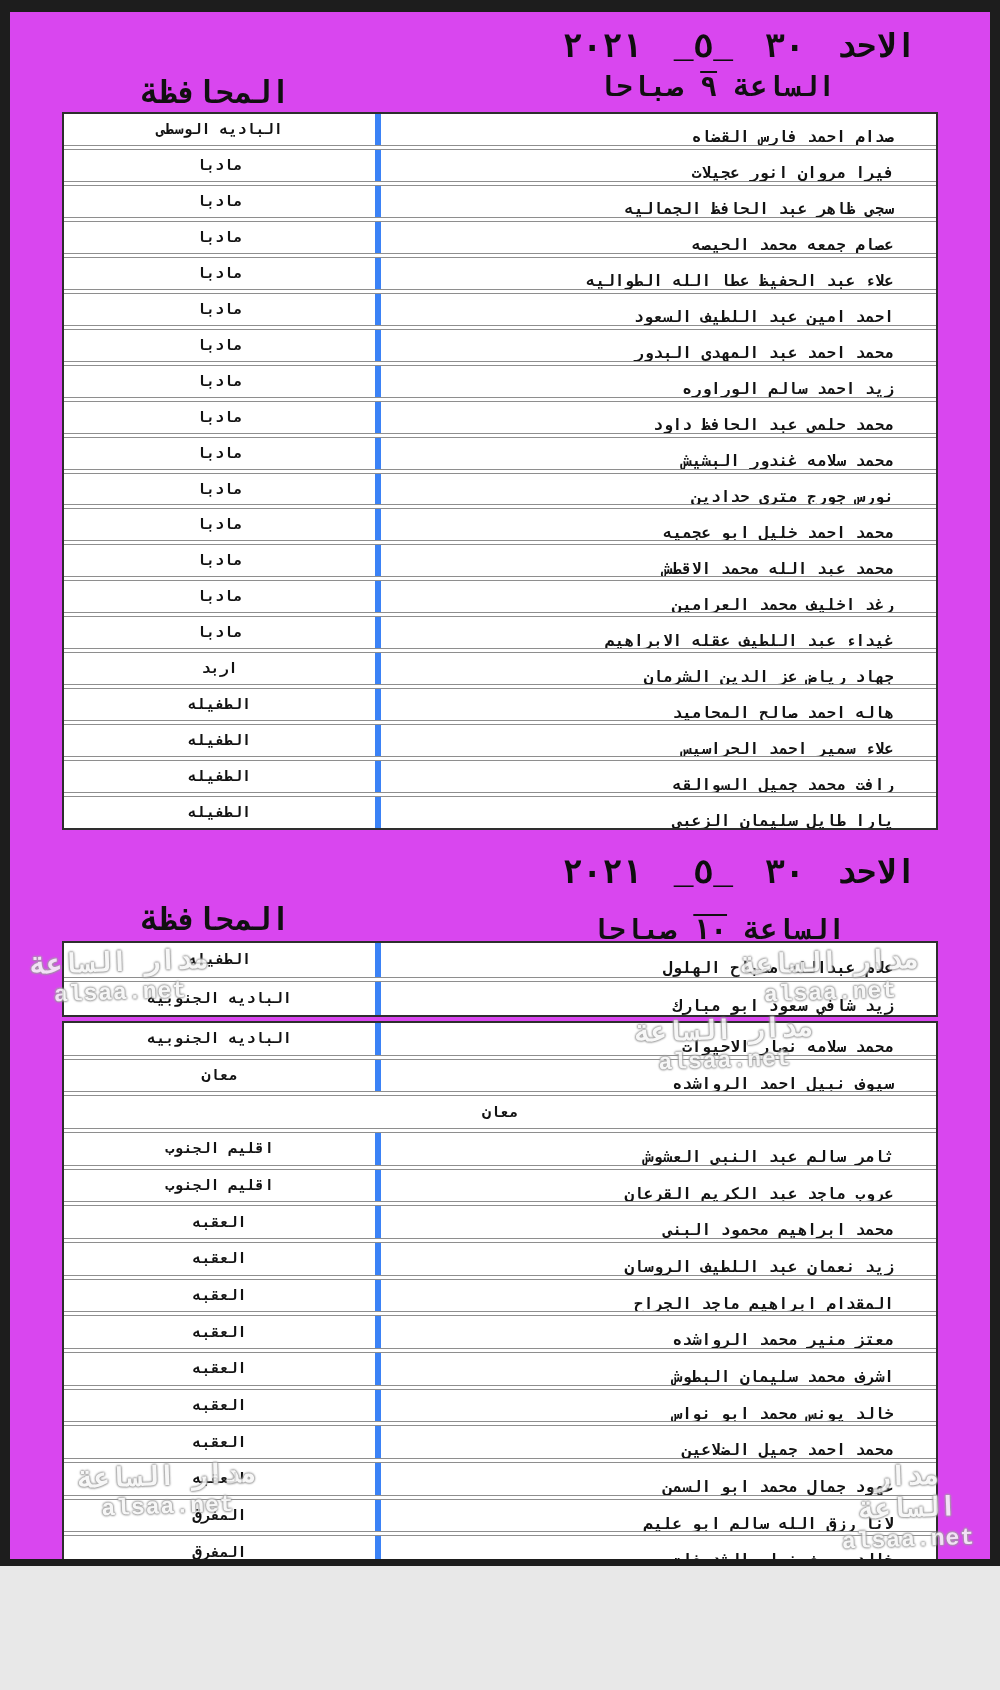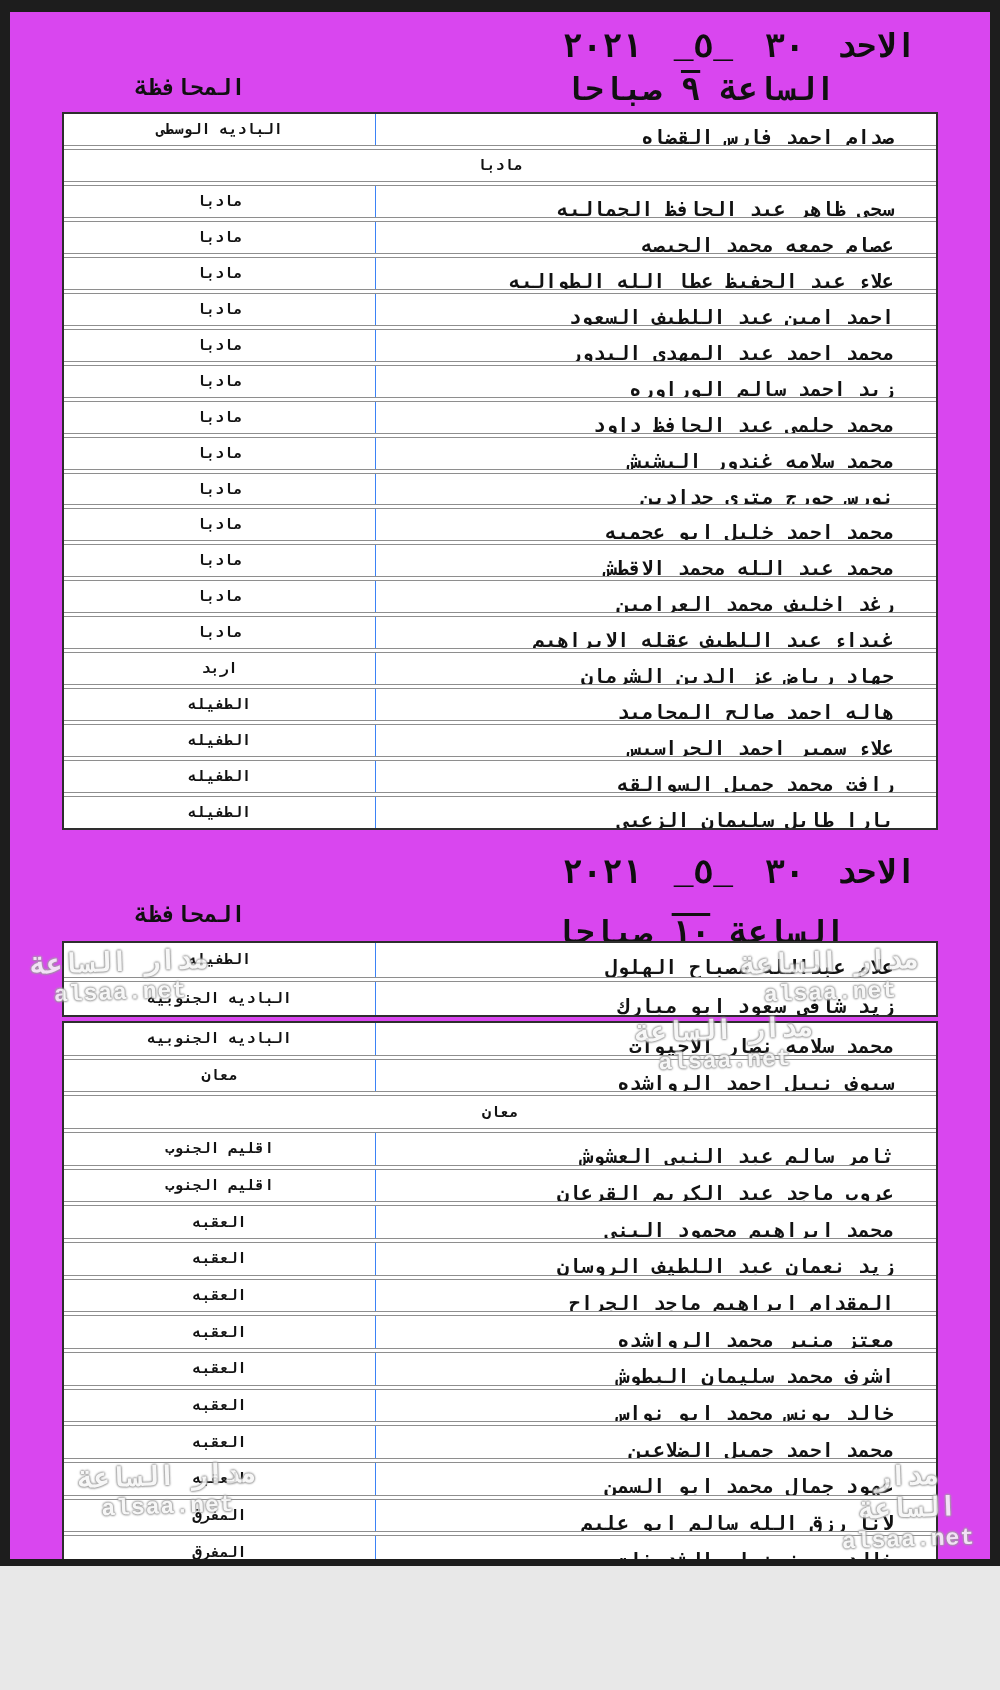--- a/index.html
+++ b/index.html
@@ -27,33 +27,32 @@
     letter-spacing:1px;
     word-spacing:12px;
     white-space:nowrap;
     color:#0e0e0e;
   }
   .t1-title{top:26px;right:84px;}
   .t2-title{top:852px;right:84px;}
   .doc-subtitle{
     position:absolute;
     font-weight:bold;
-    font-size:32px;
-    text-align:center;
+    font-size:28px;
     white-space:nowrap;
     color:#101010;
   }
   .t1-subtitle{top:70px;left:575px;width:260px;}
   .t2-subtitle{top:913px;left:565px;width:280px;}
   .hour{text-decoration:overline;}
   .col-header{
     position:absolute;
     font-weight:bold;
-    font-size:23px;
-    text-align:center;
+    font-size:31px;
+    text-align:right;
     color:#101010;
   }
   .t1-colhdr{top:74px;left:90px;width:200px;}
   .t2-colhdr{top:901px;left:90px;width:200px;}
   .t-table{
     position:absolute;
     left:62px;width:876px;
     display:flex;flex-direction:column;
     border:2px solid #2e2e2e;
     background:#ffffff;
@@ -68,25 +67,25 @@
     margin-top:3px;
     border-top:1px solid #8e8e8e;
     border-bottom:1px solid #8e8e8e;
     min-height:0;
   }
   .t-row:first-child{margin-top:0;border-top:none;}
   .t-row:last-child{border-bottom:none;}
   .cell{display:flex;align-items:center;box-sizing:border-box;overflow:hidden;}
   .cell-name{
     width:561px;
-    border-left:1px solid #3b82f6;
+    border-left:6px solid #3b82f6;
     justify-content:flex-start;
     padding:16px 42px 0 8px;
     font-weight:bold;
-    font-size:20px;
+    font-size:16px;
     white-space:nowrap;
   }
   .cell-gov{
     flex:1;
     justify-content:center;
     font-weight:bold;
     font-size:15px;
     white-space:nowrap;
   }
   .wm{
@@ -120,20 +119,21 @@
     <span>صباحا</span>
   </div>
   <div class="col-header t1-colhdr">المحافظة</div>
 
   <div class="t-table tbl-1">
       <div class="t-row">
         <div class="cell cell-name">صدام احمد فارس القضاه</div>
         <div class="cell cell-gov">الباديه الوسطى</div>
       </div>
       <div class="t-row">
+        <div class="cell cell-name">فيرا مروان انور عجيلات</div>
         <div class="cell cell-gov">مادبا</div>
       </div>
       <div class="t-row">
         <div class="cell cell-name">سجى ظاهر عبد الحافظ الجماليه</div>
         <div class="cell cell-gov">مادبا</div>
       </div>
       <div class="t-row">
         <div class="cell cell-name">عصام جمعه محمد الحيصه</div>
         <div class="cell cell-gov">مادبا</div>
       </div>

